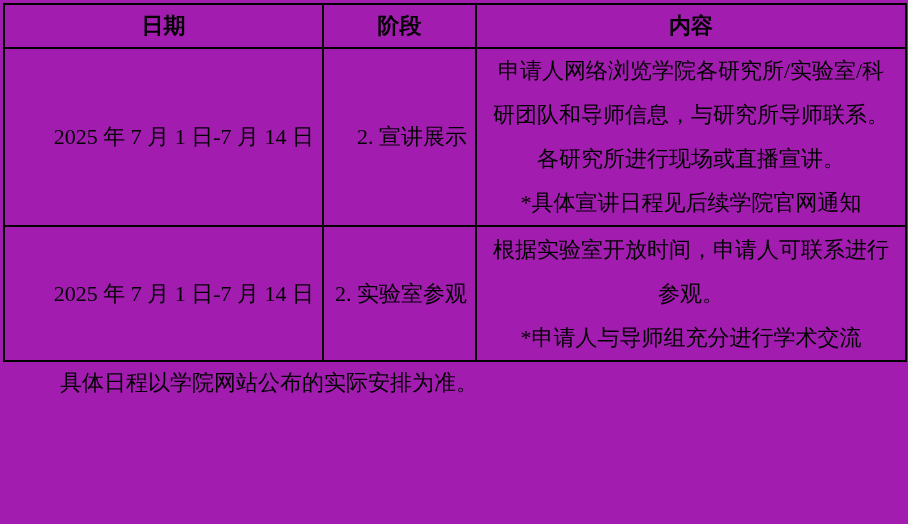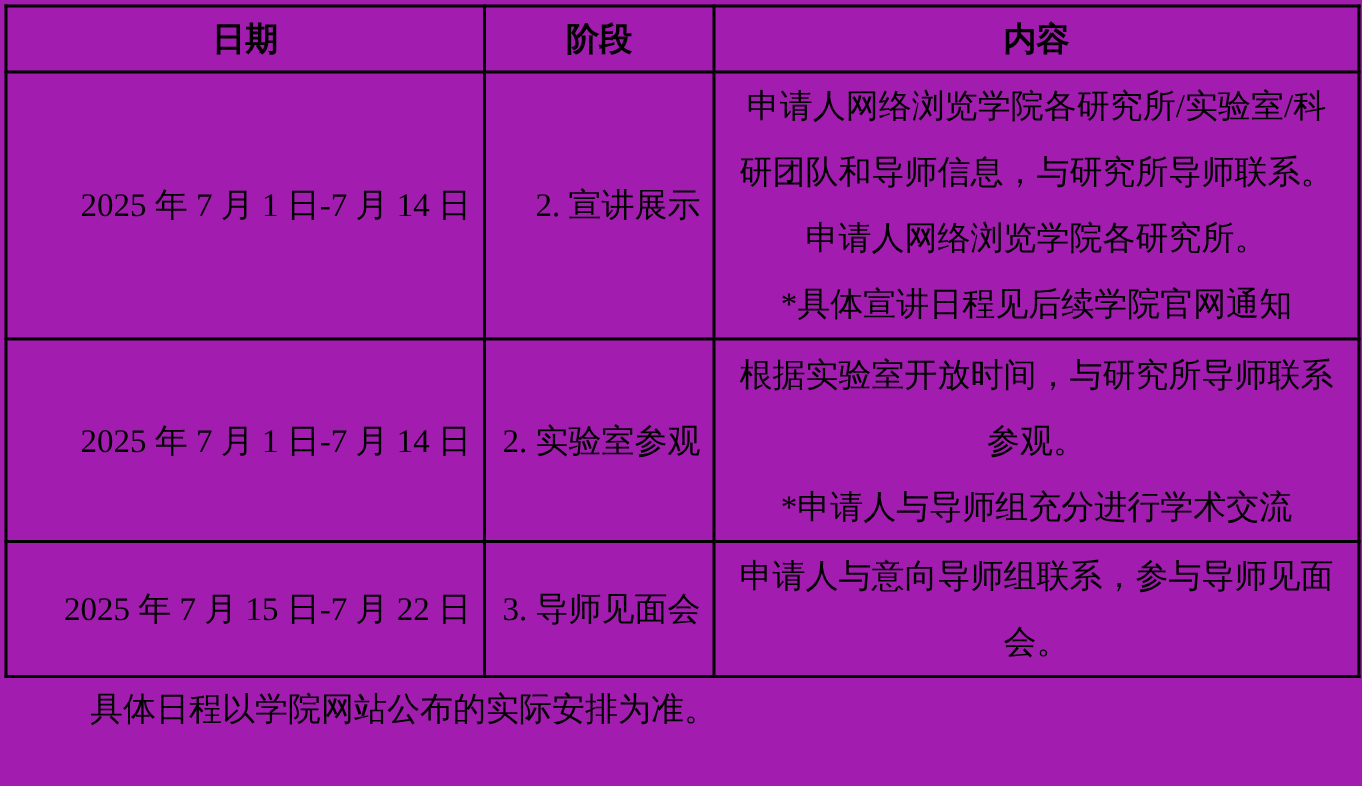--- a/index.html
+++ b/index.html
@@ -76,37 +76,29 @@
         <th>内容</th>
       </tr>
     </thead>
     <tbody>
       <tr class="row-1">
         <td class="date-cell">2025 年 7 月 1 日-7 月 14 日</td>
         <td class="stage-cell">2. 宣讲展示</td>
         <td class="content-cell">
           <div class="line">申请人网络浏览学院各研究所/实验室/科</div>
           <div class="line">研团队和导师信息，与研究所导师联系。</div>
-          <div class="line">申请人网络浏览学院各研究所。</div>
+          <div class="line">各研究所进行现场或直播宣讲。</div>
           <div class="line">*具体宣讲日程见后续学院官网通知</div>
         </td>
       </tr>
       <tr class="row-2">
         <td class="date-cell">2025 年 7 月 1 日-7 月 14 日</td>
         <td class="stage-cell">2. 实验室参观</td>
         <td class="content-cell">
-          <div class="line">根据实验室开放时间，与研究所导师联系</div>
+          <div class="line">根据实验室开放时间，申请人可联系进行</div>
           <div class="line">参观。</div>
           <div class="line">*申请人与导师组充分进行学术交流</div>
-        </td>
-      </tr>
-      <tr class="row-3">
-        <td class="date-cell">2025 年 7 月 15 日-7 月 22 日</td>
-        <td class="stage-cell">3. 导师见面会</td>
-        <td class="content-cell">
-          <div class="line">申请人与意向导师组联系，参与导师见面</div>
-          <div class="line">会。</div>
         </td>
       </tr>
     </tbody>
   </table>
   <div class="note">具体日程以学院网站公布的实际安排为准。</div>
 </div>
 
 </body></html>

